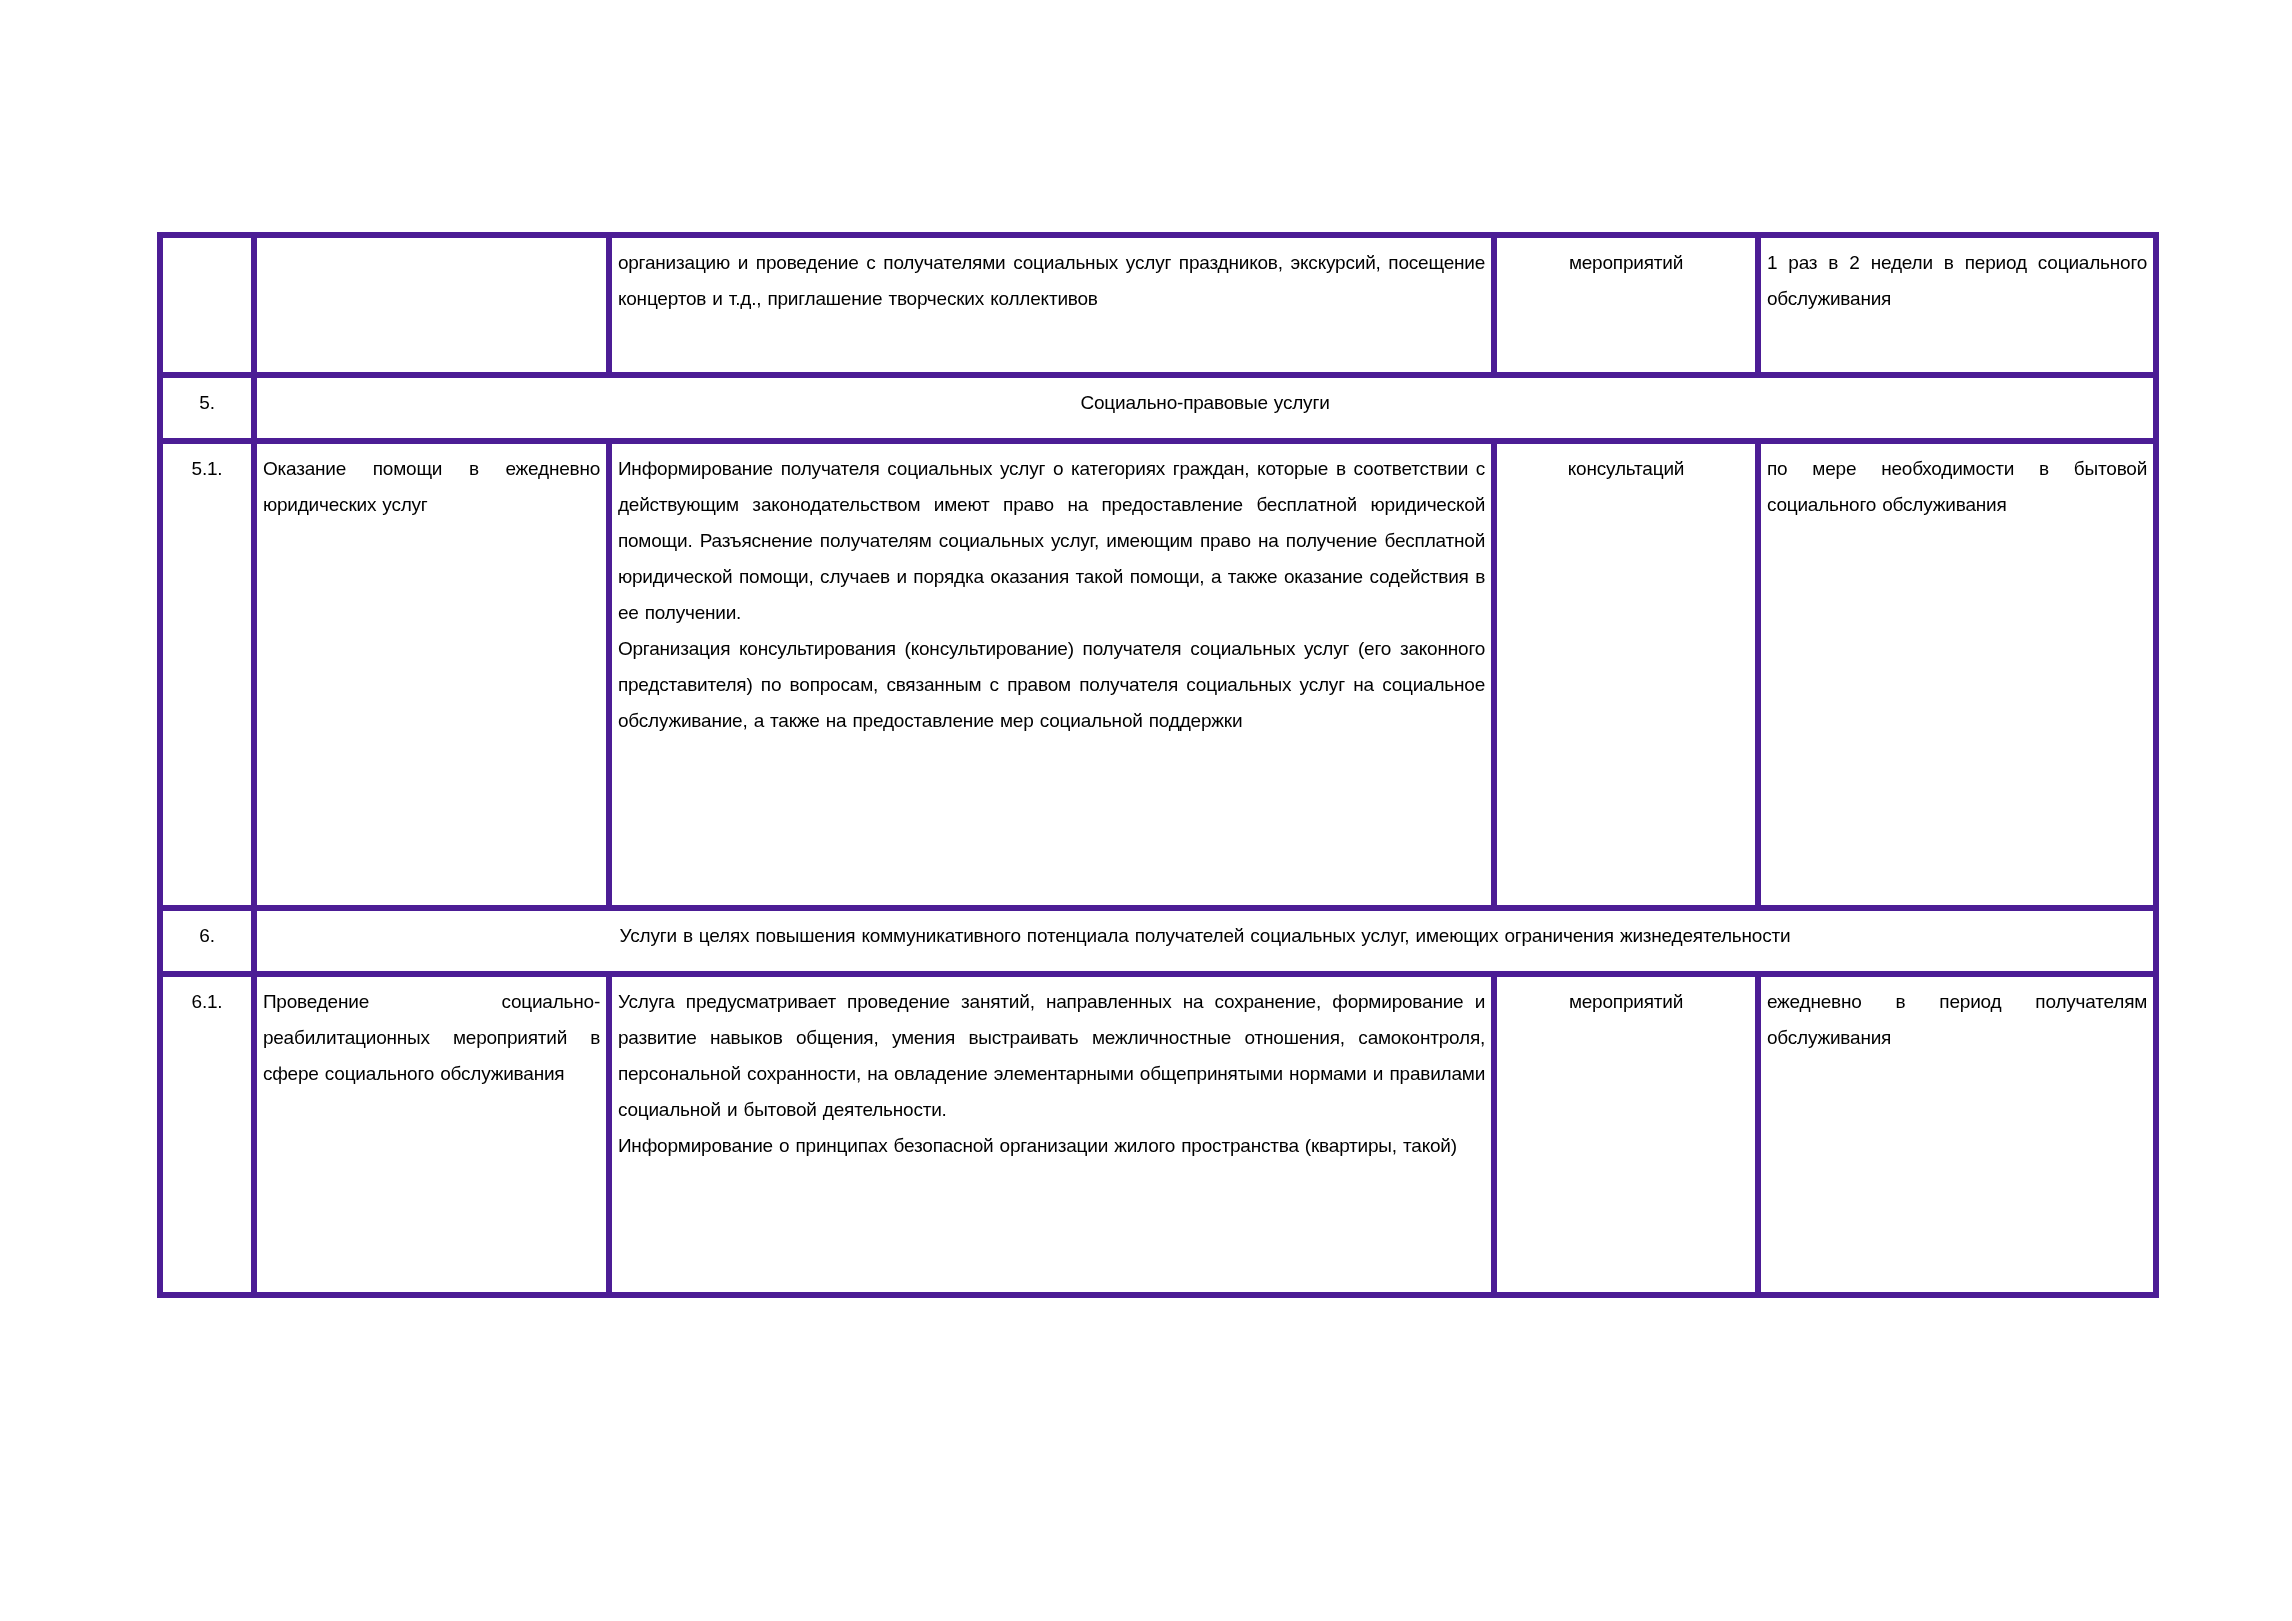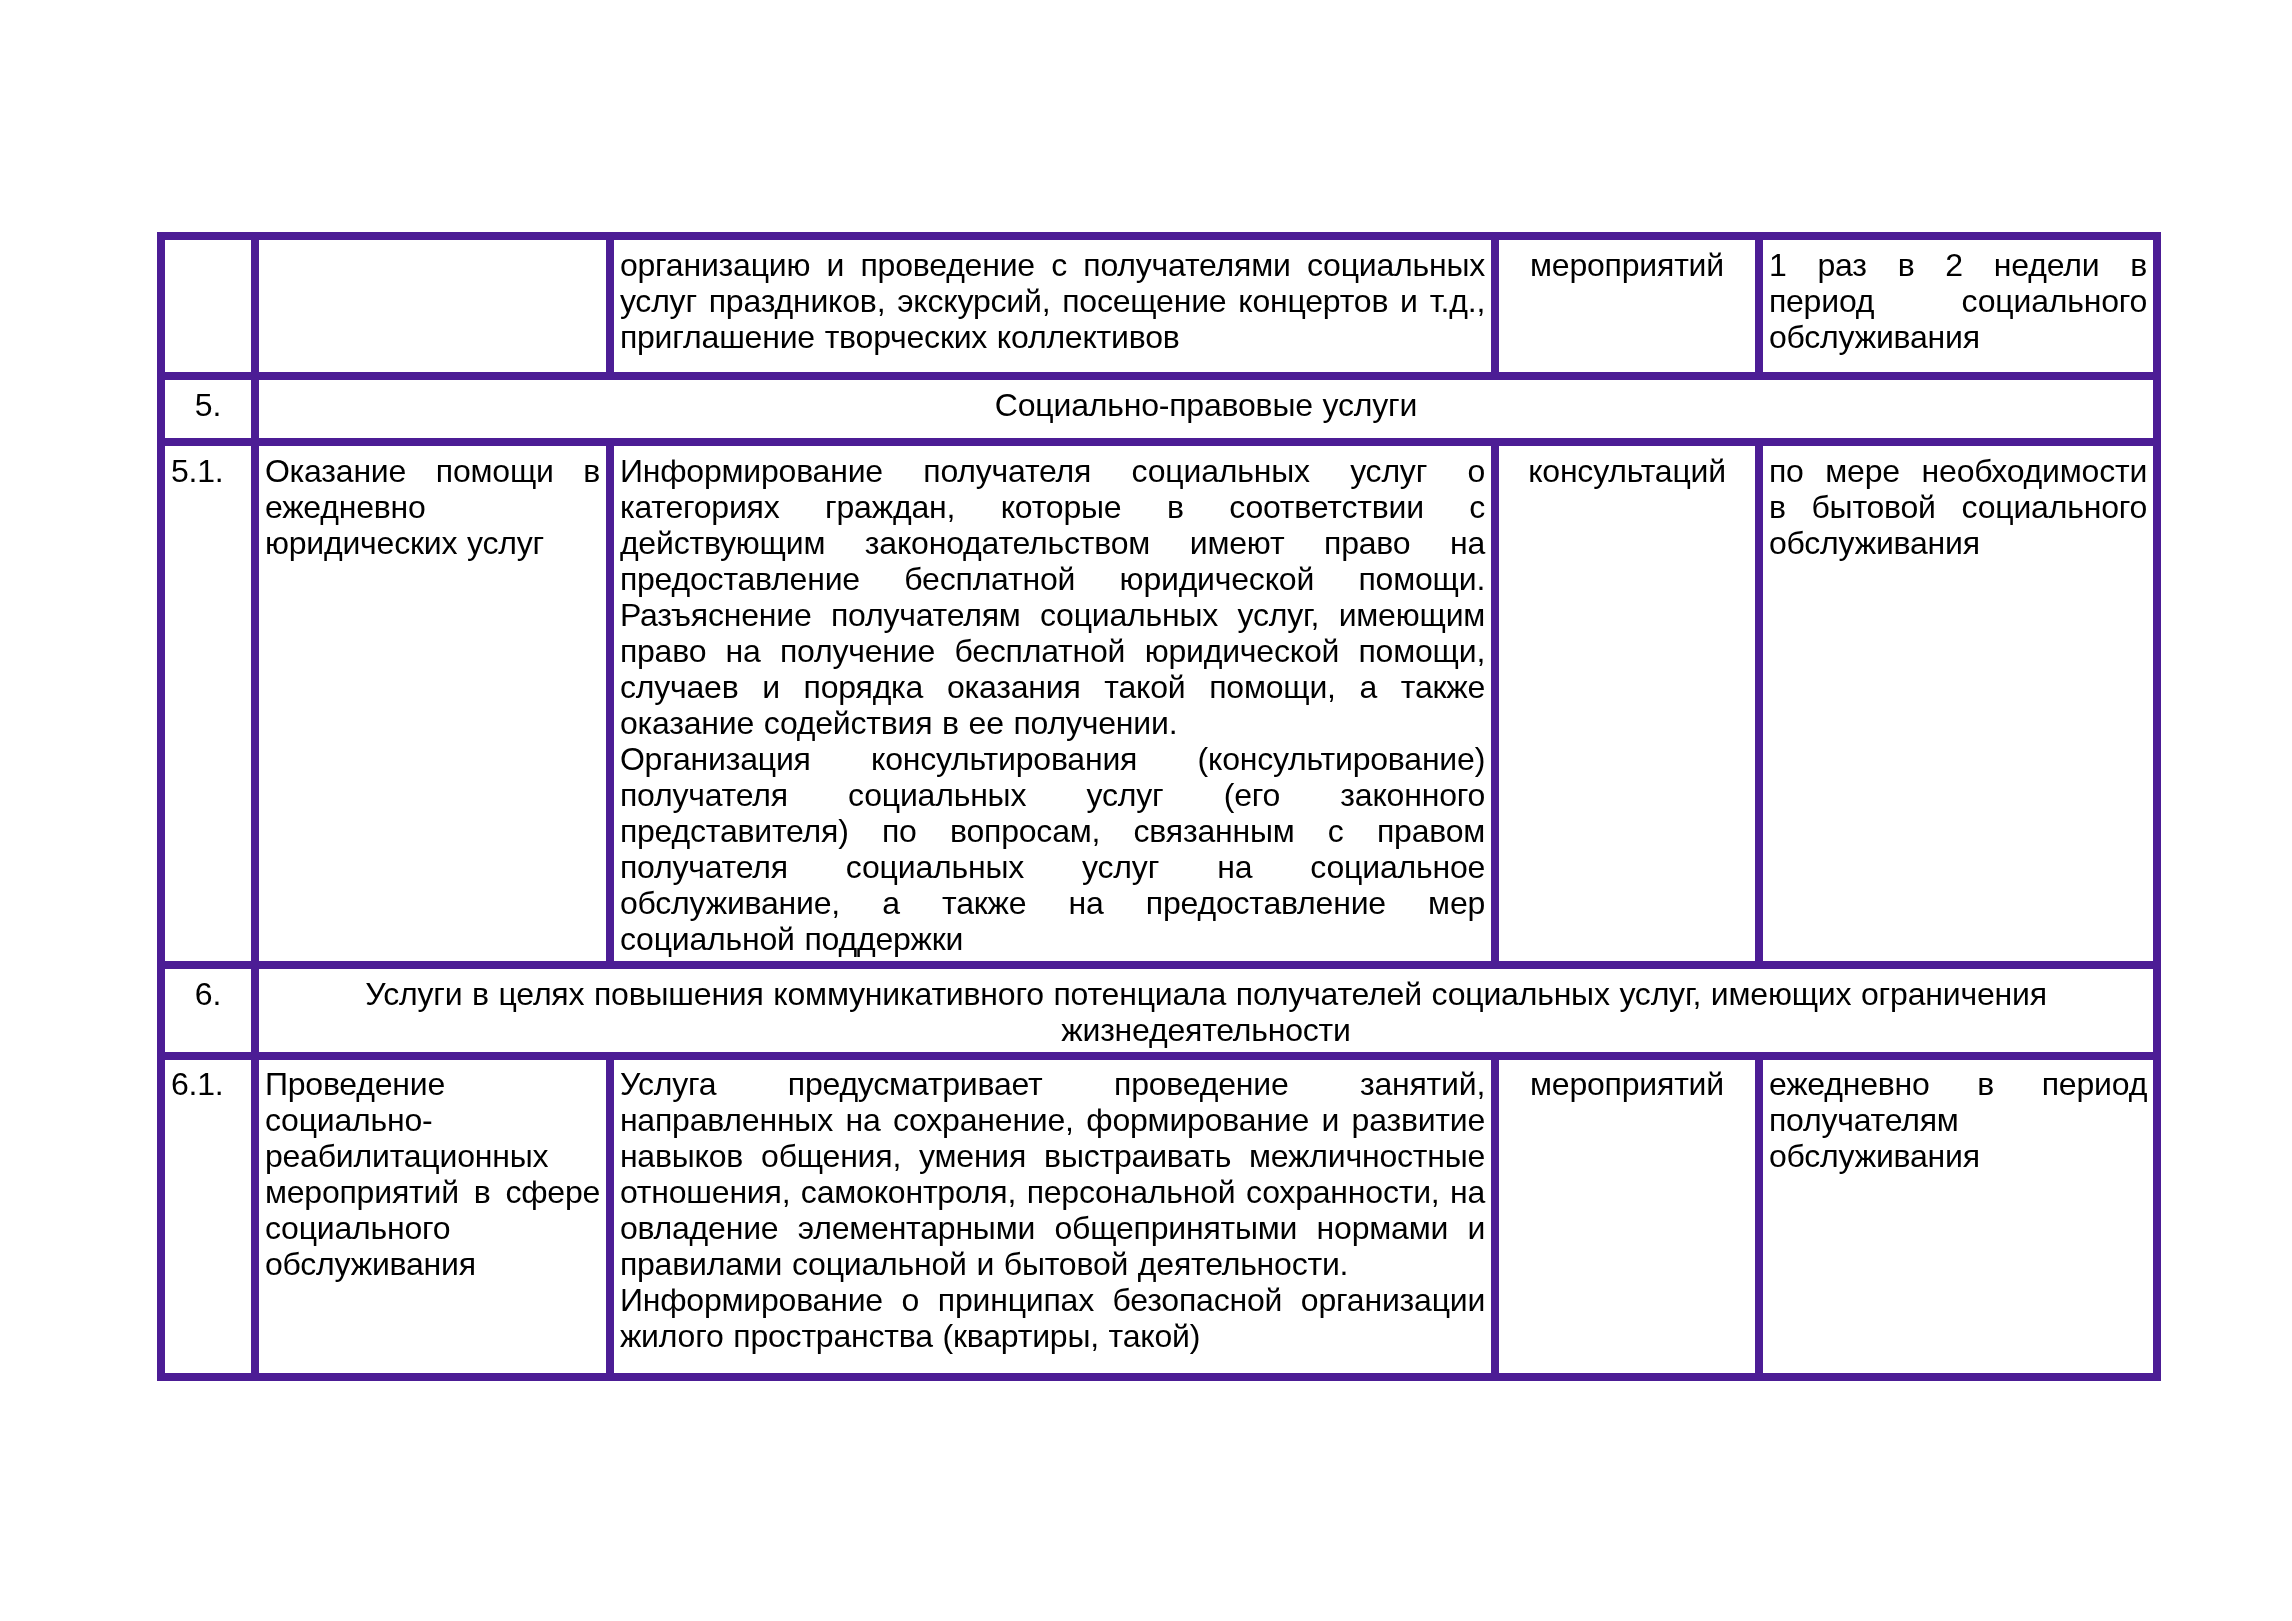--- a/index.html
+++ b/index.html
@@ -14,30 +14,30 @@
   }
   table.services {
     position: absolute;
     left: 157px;
     top: 232px;
     width: 1996px;
     border-collapse: collapse;
     table-layout: fixed;
   }
   table.services td {
-    border: 8px solid #4c1d95;
+    border: 6px solid #4c1d95;
     vertical-align: top;
     padding: 6.9px 5.9px 3.9px 5.9px;
-    font-size: 32px;
+    font-size: 19px;
     line-height: 36px;
     letter-spacing: -0.2px;
     word-spacing: 1px;
     overflow: hidden;
   }
-  td.c-num     { padding-left: 2px; padding-right: 2px; }
+  td.c-num     { text-align: center; padding-left: 2px; padding-right: 2px; }
   td.c-name    { text-align: justify; }
   td.c-desc    { text-align: justify; }
   td.c-unit    { text-align: center; }
   td.c-period  { text-align: justify; }
   td.c-section { text-align: center; vertical-align: middle; padding-top: 0; padding-bottom: 0; }
   .para { margin: 0; }
   tr.row-a { height: 140px; }
   tr.row-b { height: 66px;  }
   tr.row-c { height: 467px; }
   tr.row-d { height: 66px;  }

